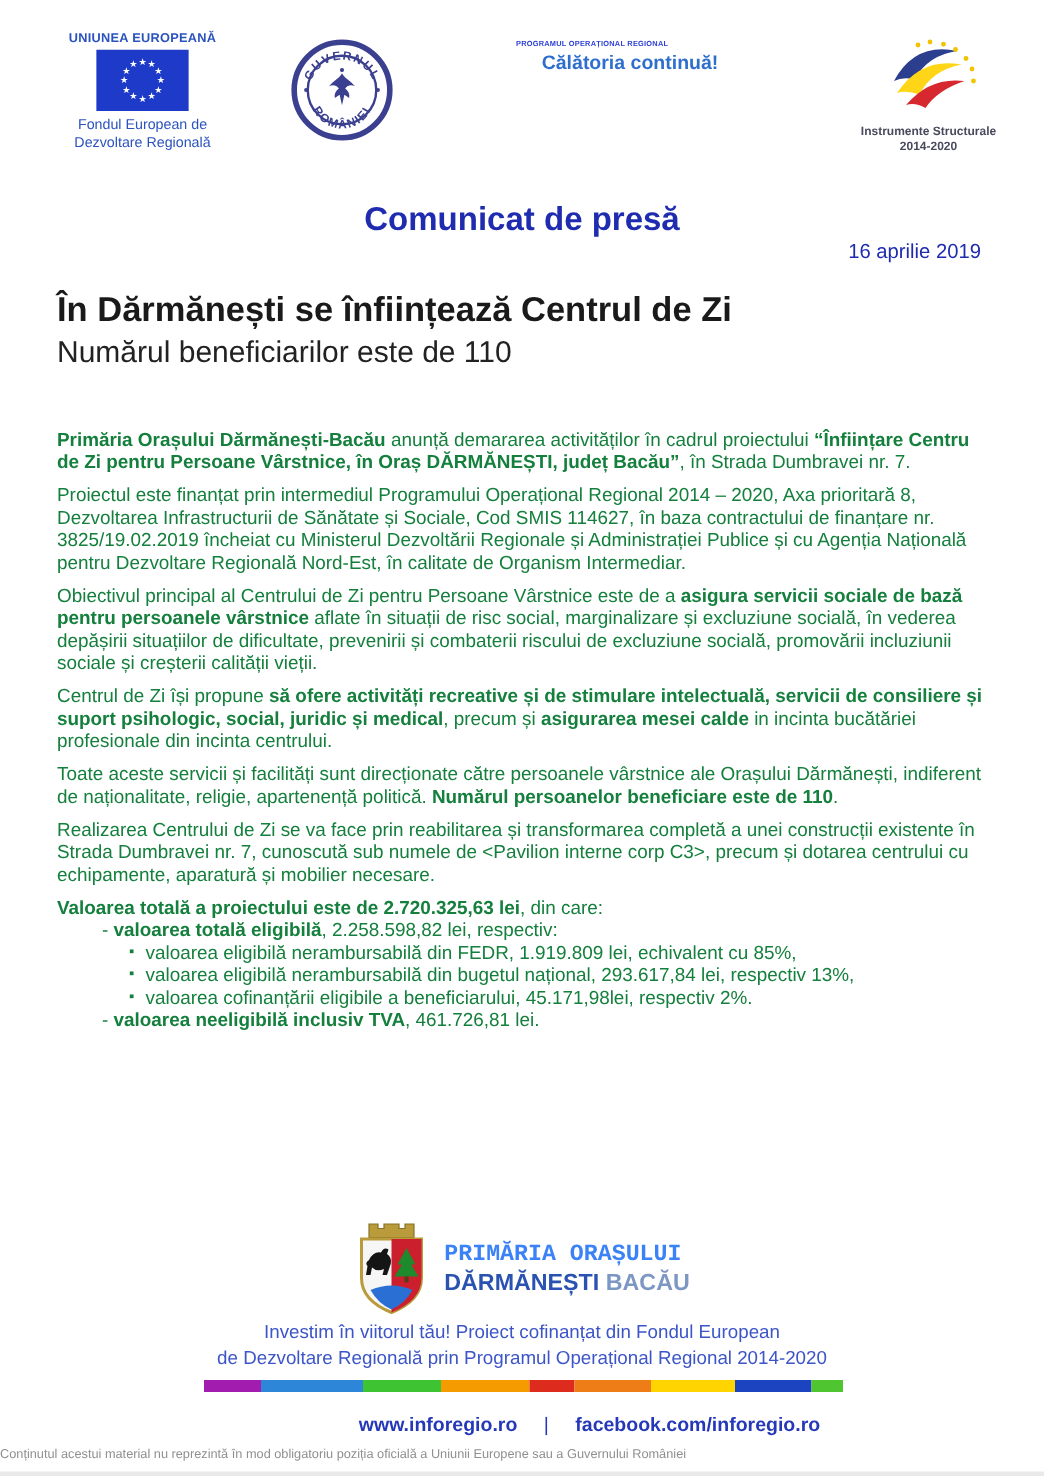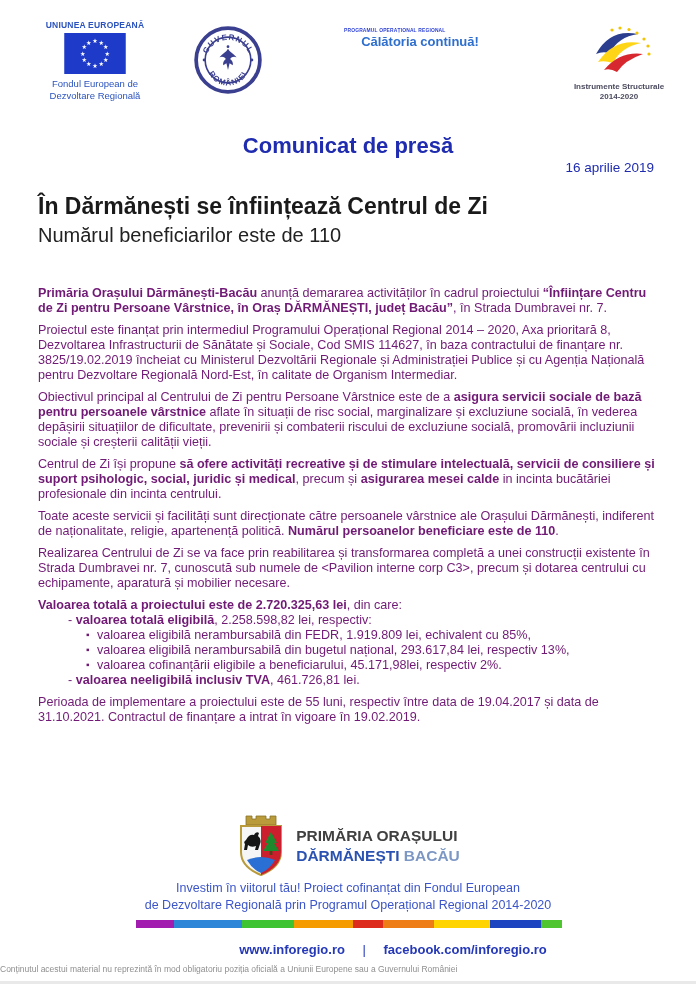--- a/index.html
+++ b/index.html
@@ -32,34 +32,34 @@
   .doc-title{position:absolute;top:133px;left:0;width:100%;text-align:center;
              font-size:22px;font-weight:bold;color:#1f2cb0;}
   .doc-date{position:absolute;top:160px;right:42px;font-size:13.5px;color:#1f2cb0;}
 
   
   .headline{position:absolute;left:38px;top:192px;width:620px;color:#1a1a1a;}
   .headline .h1{font-size:23px;font-weight:bold;line-height:1.25;}
   .headline .sub{font-size:20px;font-weight:normal;margin-top:3px;color:#222;}
 
   
-  .content{position:absolute;left:38px;top:286px;width:624px;font-size:12.6px;line-height:1.19;color:#701a75;}
+  .content{position:absolute;left:38px;top:286px;width:624px;font-size:12.6px;line-height:1.19;color:#15803d;}
   .content p{margin:0 0 7px 0;}
   .content p.tight{margin-bottom:0;}
   .b, .content .b{font-weight:bold;}
   .vrow{margin:0;}
   .vrow.i1{padding-left:30px;}
   .vrow.i2{padding-left:48px;display:flex;}
   .vrow .bullet{width:11px;flex:0 0 11px;font-size:10px;line-height:1.45;}
   .vblock{margin-bottom:7px;}
 
   
   .cityhall{position:absolute;left:0;top:814px;width:100%;display:flex;justify-content:center;align-items:center;gap:10px;}
   .ch-text{text-align:left;font-weight:bold;font-size:15.5px;line-height:1.3;}
-  .ch-l1{color:#404040;}
+  .ch-l1{color:#3b82f6;font-family:Liberation Mono, monospace;}
   .ch-l2a{color:#2a52b0;}
   .ch-l2b{color:#7d97c4;}
 
   
   .banner{position:absolute;left:0;top:880px;width:100%;text-align:center;
           font-size:12.5px;line-height:1.32;color:#3c55c8;}
   .colorbar{position:absolute;left:136px;top:920px;width:426px;height:8px;display:flex;}
   .links{position:absolute;left:0;top:942px;width:100%;text-align:center;
          font-size:13px;font-weight:bold;color:#2438b8;margin-left:45px;}
   .links .sep{margin:0 14px;font-weight:normal;}
@@ -170,21 +170,20 @@
         <span class="bullet">▪</span>
         <span><span>valoarea eligibilă nerambursabilă din bugetul național, 293.617,84 lei, respectiv 13%,</span></span>
       </div>
       <div class="vrow i2">
         <span class="bullet">▪</span>
         <span><span>valoarea cofinanțării eligibile a beneficiarului, 45.171,98lei, respectiv 2%.</span></span>
       </div>
       <div class="vrow i1"><span>- </span><span class="b">valoarea neeligibilă inclusiv TVA</span><span>, 461.726,81 lei.</span></div>
     </div>
 
-    <p class="tight"><span>Perioada de implementare a proiectului este de 55 luni, respectiv între data de 19.04.2017 și data de 31.10.2021. Contractul de finanțare a intrat în vigoare în 19.02.2019.</span></p>
   </div>
 
   <div class="cityhall">
     <svg width="50" height="64" viewBox="0 0 50 64">
       <path d="M10,2 h6 v3 h4 v-3 h10 v3 h4 v-3 h6 v9 H10 Z" fill="#b99b3c" stroke="#8a7226" stroke-width="0.8"></path>
       <path d="M5,12 H45 V38 Q45,53 25,61 Q5,53 5,38 Z" fill="#f6f6f6" stroke="#b99b3c" stroke-width="2"></path>
       <path d="M25,12 H45 V38 Q45,53 25,61 Z" fill="#cc1f2d"></path>
       <polygon points="35,18 29,29 41,29" fill="#1e8a2e"></polygon>
       <polygon points="35,24 27,37 43,37" fill="#1e8a2e"></polygon>
       <rect x="33.6" y="37" width="2.8" height="4" fill="#5a3b1a"></rect>

